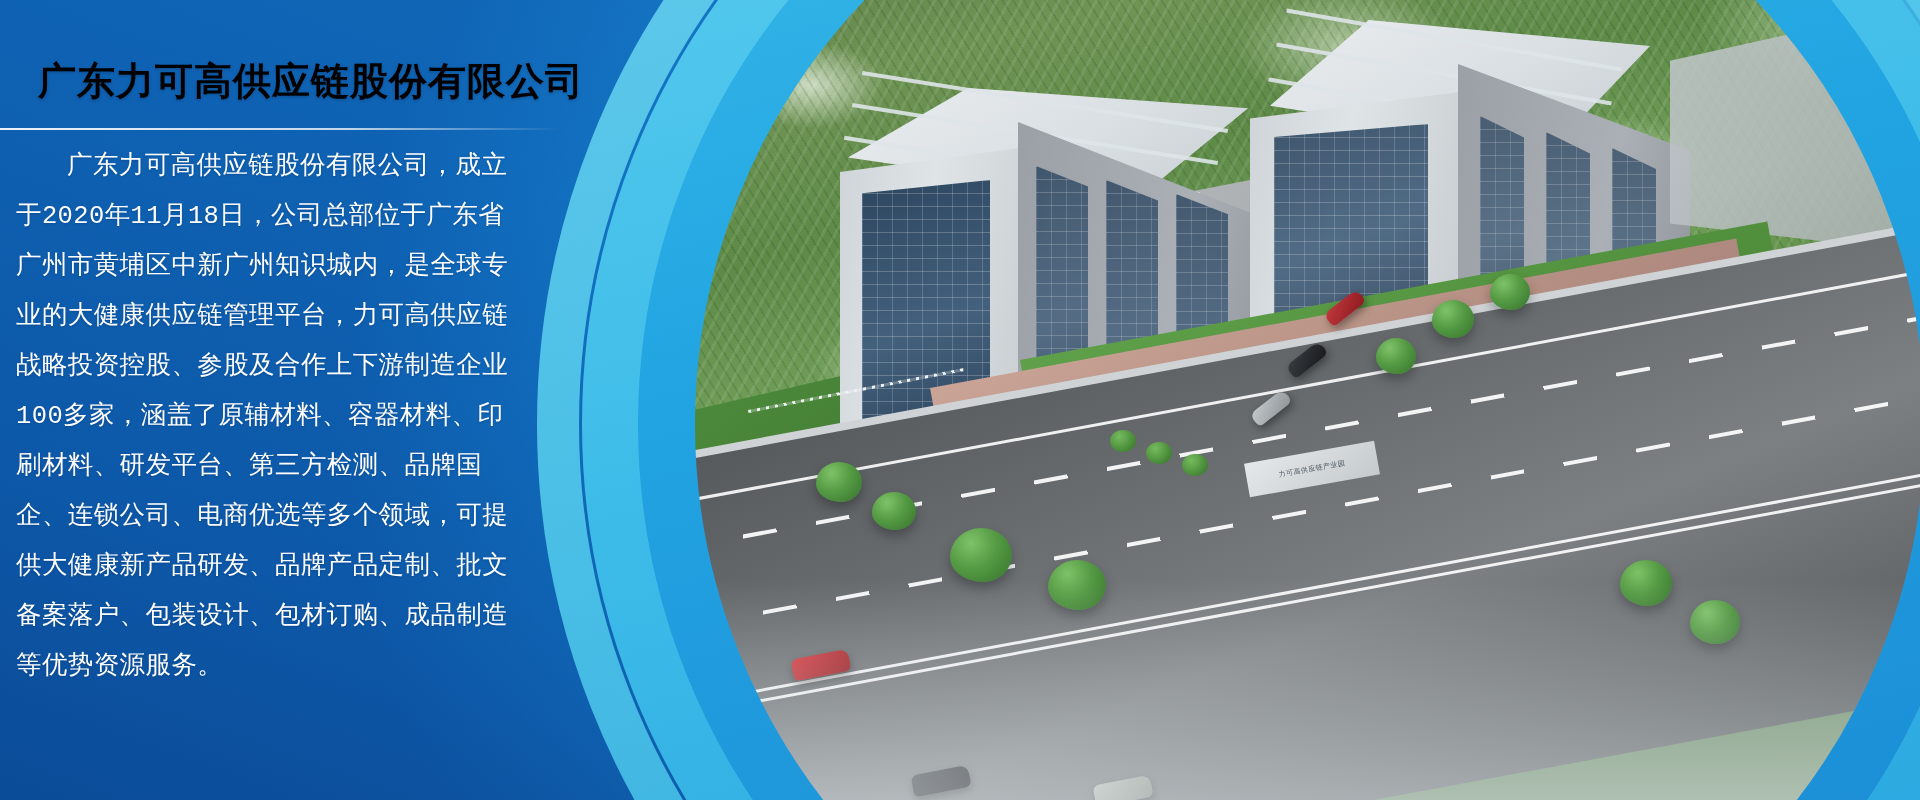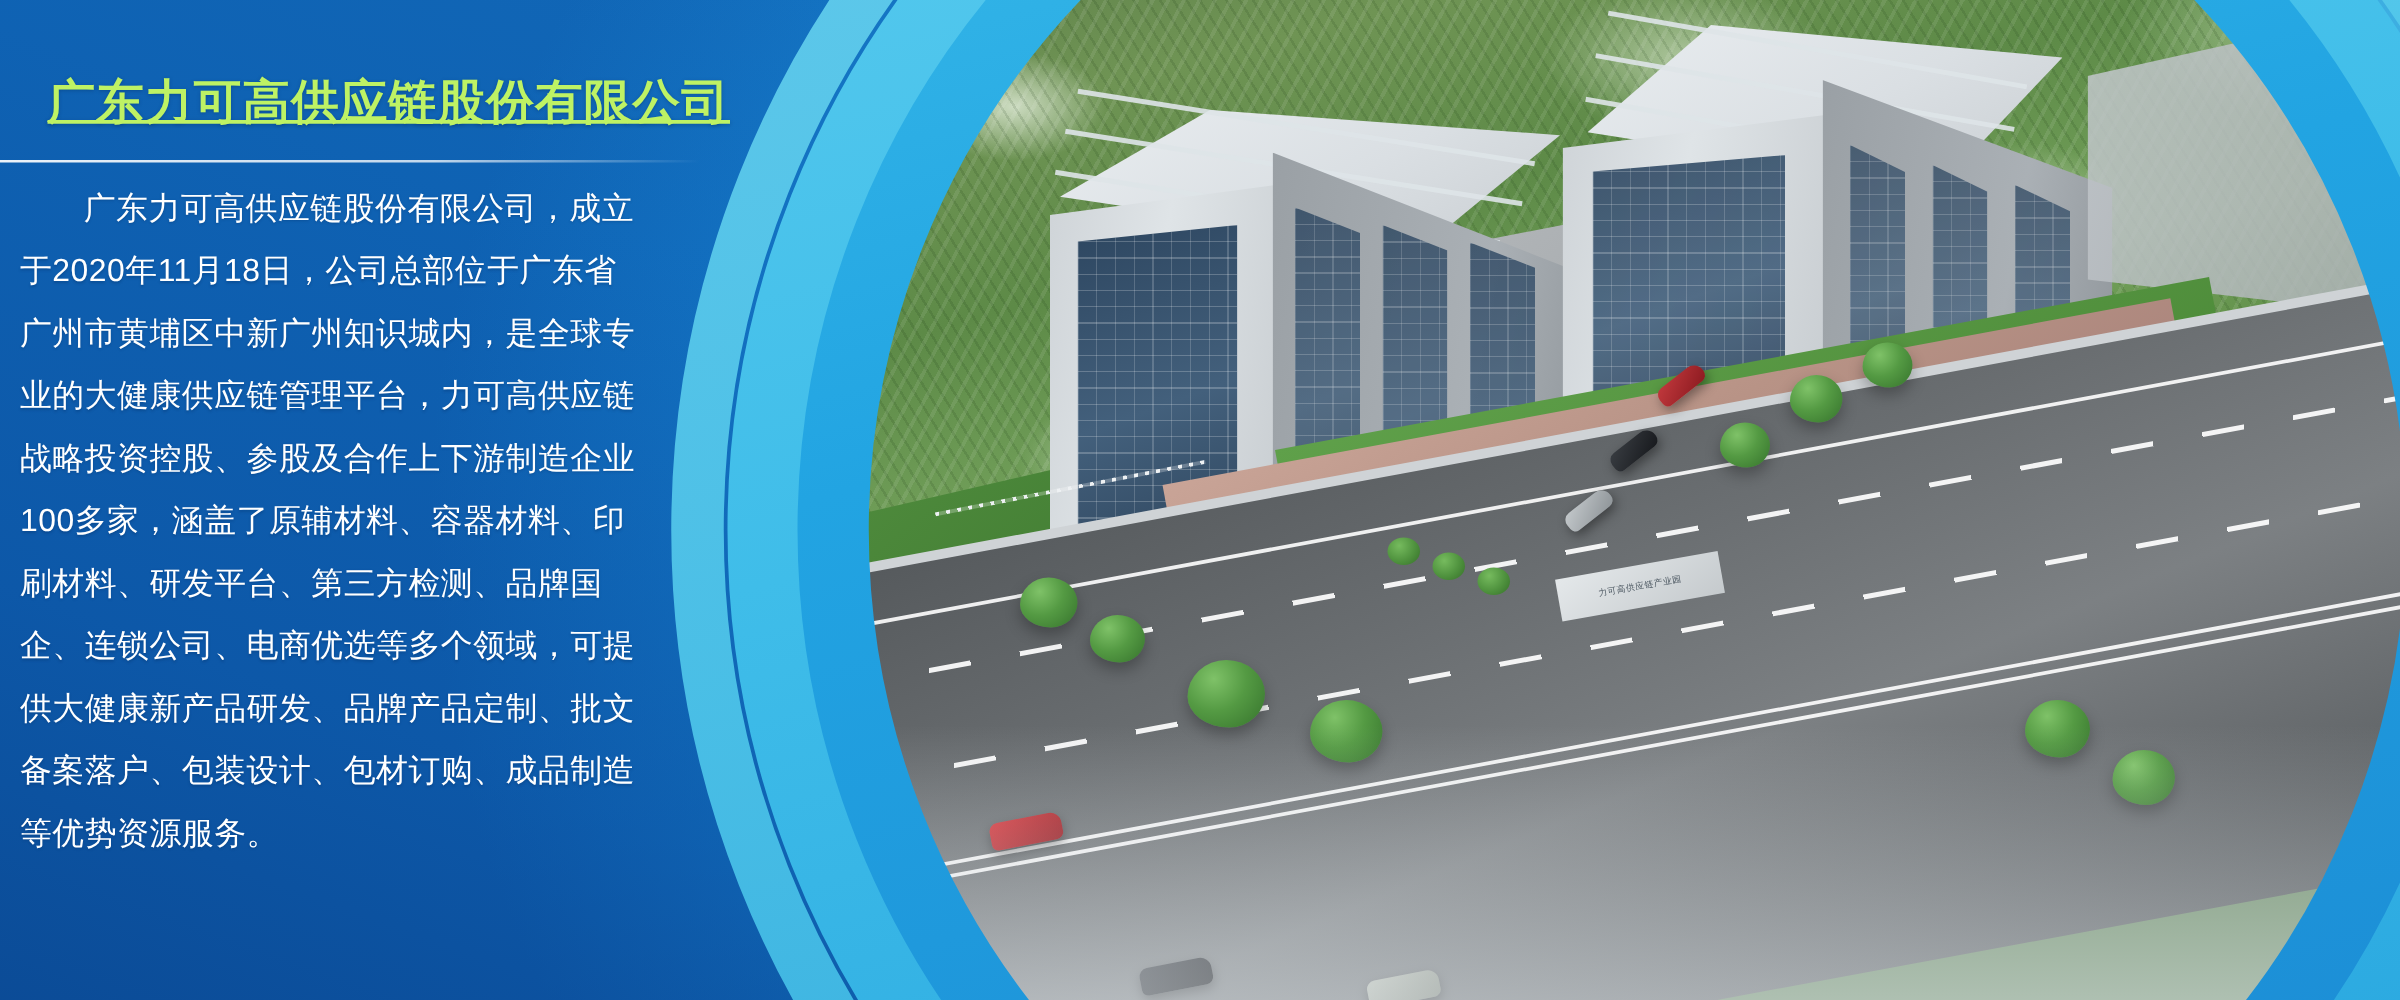--- a/index.html
+++ b/index.html
@@ -221,25 +221,24 @@
     width: 640px;
     height: 800px;
     z-index: 40;
   }
   .title {
     position: absolute;
     left: 38px;
     top: 56px;
     font-size: 38px;
     font-weight: 700;
-    color: #bef264;
+    color: #000000;
     letter-spacing: 1px;
     white-space: nowrap;
     text-shadow: 0 1px 3px rgba(0,40,90,0.35);
-    text-decoration: underline;
   }
   .divider {
     position: absolute;
     left: 0;
     top: 128px;
     width: 560px;
     height: 2px;
     background: linear-gradient(to right, rgba(255,255,255,0.92) 0%, rgba(255,255,255,0.75) 62%, rgba(255,255,255,0) 100%);
   }
   .body-text {
@@ -249,20 +248,21 @@
     width: 500px;
     font-size: 25.5px;
     line-height: 50px;
     color: #ffffff;
     letter-spacing: 0.4px;
     text-shadow: 0 1px 2px rgba(0,40,90,0.30);
   }
   .body-text p {
     margin: 0;
     text-indent: 2em;
+    font-family: Liberation Mono, monospace;
   }
 </style>
 </head>
 <body>
 
 <div id="stage">
 
   <div class="bg-base"></div>
   <div class="bg-shade"></div>
 

